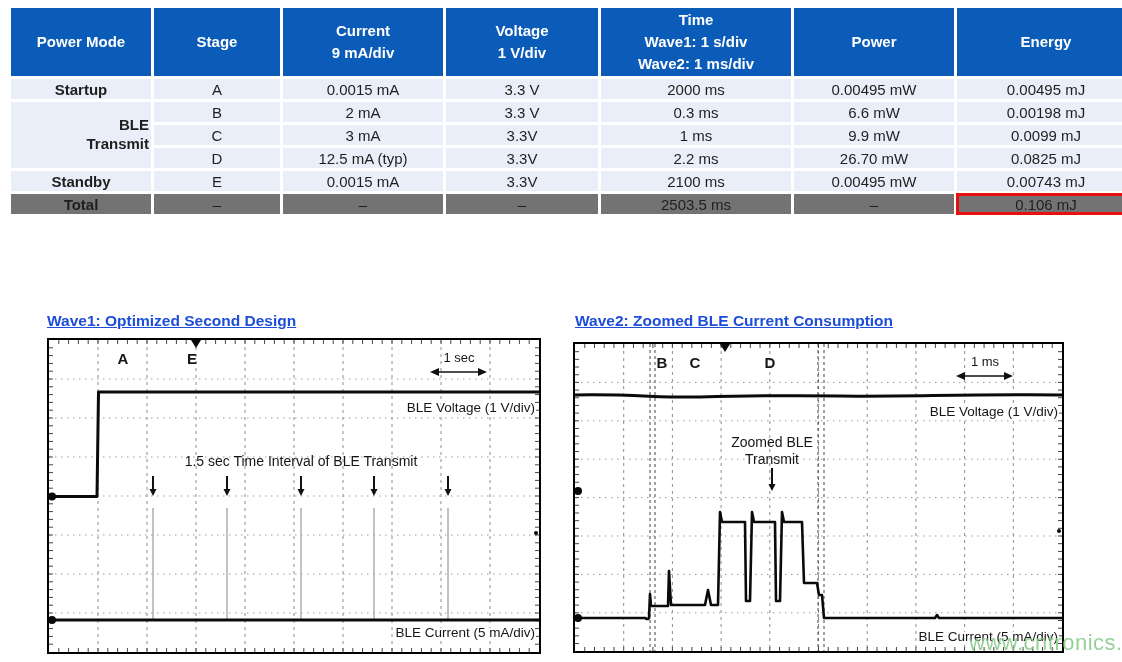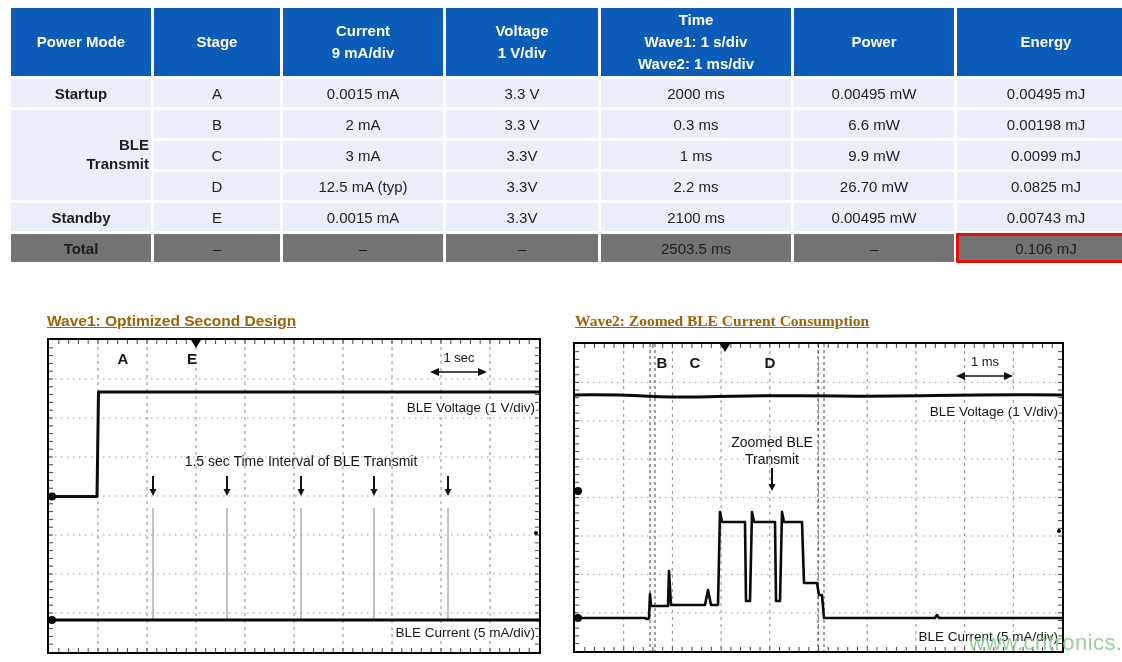--- a/index.html
+++ b/index.html
@@ -6,29 +6,29 @@
   .page{position:relative;width:1122px;height:662px;background:#fff;overflow:hidden;
         font-family:"Liberation Sans",sans-serif;}
 
   
   table.power{position:absolute;left:8px;top:5px;width:1106px;table-layout:fixed;
               border-collapse:separate;border-spacing:3px;font-size:15px;}
   table.power th{background:#0b5cb8;color:#fff;font-weight:bold;text-align:center;
                  vertical-align:middle;height:68px;line-height:1.45;padding:0 2px;}
   table.power th span{display:block;}
   table.power td{background:#e9eef8;color:#1f1f1f;text-align:center;vertical-align:middle;
-                 height:28px;padding:0 2px;}
+                 height:20px;padding:0 2px;}
   table.power td.mode{font-weight:bold;}
   table.power td.mode span{display:block;line-height:1.25;text-align:right;}
   table.power tr.total td{background:#737373;}
   table.power tr.total td.mode{font-weight:bold;}
   table.power td.redbox{outline:3px solid #e8100d;outline-offset:-2px;}
 
   
-  .wave-title{position:absolute;font-size:15.5px;font-weight:bold;color:#a16207;
+  .wave-title{position:absolute;font-size:15.5px;font-weight:bold;color:#1d4ed8;
               text-decoration:underline;white-space:nowrap;}
   .scope{position:absolute;background:#fff;border:2px solid #000;}
   .scope svg{display:block;}
   .gv{stroke:#8c8c8c;stroke-width:1;stroke-dasharray:3 4;}
   .gh{stroke:#9b9b9b;stroke-width:1;stroke-dasharray:1.5 4.5;}
   .tk{stroke:#444;stroke-width:1;}
   .cur{stroke:#555;stroke-width:1.1;stroke-dasharray:3 3;}
   .trace{fill:none;stroke:#0a0a0a;stroke-width:3;stroke-linejoin:round;stroke-linecap:round;}
   .trace.thin{stroke-width:2.6;}
   .mark{fill:#0a0a0a;}
@@ -383,21 +383,21 @@
 
       <text class="stg" x="74" y="24" text-anchor="middle">A</text>
       <text class="stg" x="143" y="24" text-anchor="middle">E</text>
       <text class="tb" x="410" y="22" text-anchor="middle">1 sec</text>
       <text class="slabel" x="486" y="72" text-anchor="end">BLE Voltage (1 V/div)</text>
       <text class="slabel" x="486" y="297" text-anchor="end">BLE Current (5 mA/div)</text>
       <text class="ann" x="252" y="126" text-anchor="middle">1.5 sec Time Interval of BLE Transmit</text>
     </svg>
   </div>
 
-  <div class="wave-title" style="left:575px;top:312px;font-family:Liberation Serif, serif;">Wave2: Zoomed BLE Current Consumption</div>
+  <div class="wave-title" style="left:575px;top:312px;">Wave2: Zoomed BLE Current Consumption</div>
   <div class="scope" style="left:573px;top:342px;">
     <svg class="scopesvg" width="487" height="307" viewBox="0 0 487 307">
       <g class="grid">
           <line class="gv" x1="48.7" y1="0" x2="48.7" y2="307"></line>
           <line class="gv" x1="97.4" y1="0" x2="97.4" y2="307"></line>
           <line class="gv" x1="146.10000000000002" y1="0" x2="146.10000000000002" y2="307"></line>
           <line class="gv" x1="194.8" y1="0" x2="194.8" y2="307"></line>
           <line class="gv" x1="243.5" y1="0" x2="243.5" y2="307"></line>
           <line class="gv" x1="292.2" y1="0" x2="292.2" y2="307"></line>
           <line class="gv" x1="340.9" y1="0" x2="340.9" y2="307"></line>

